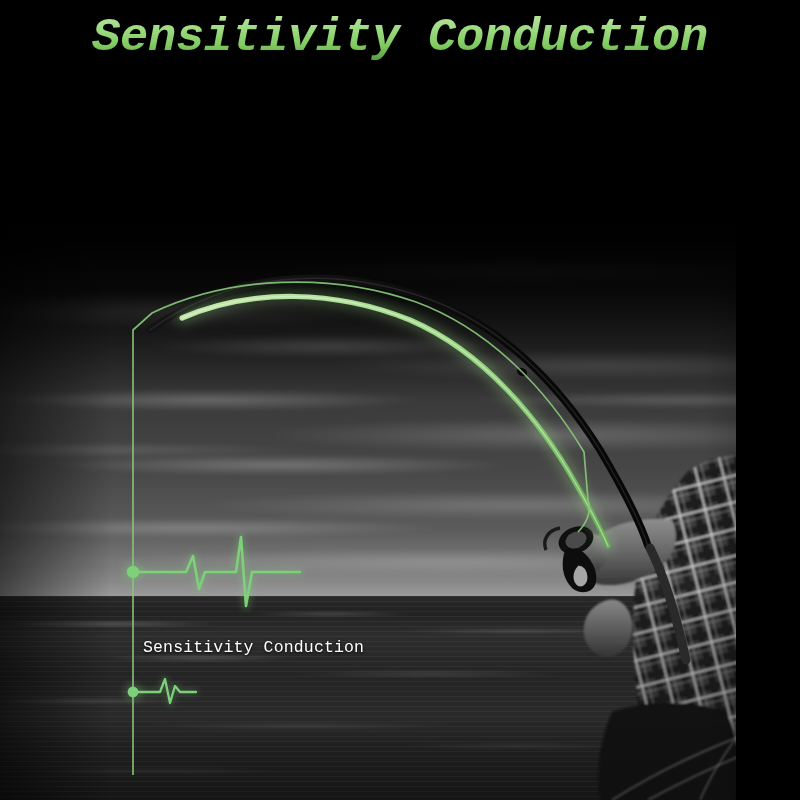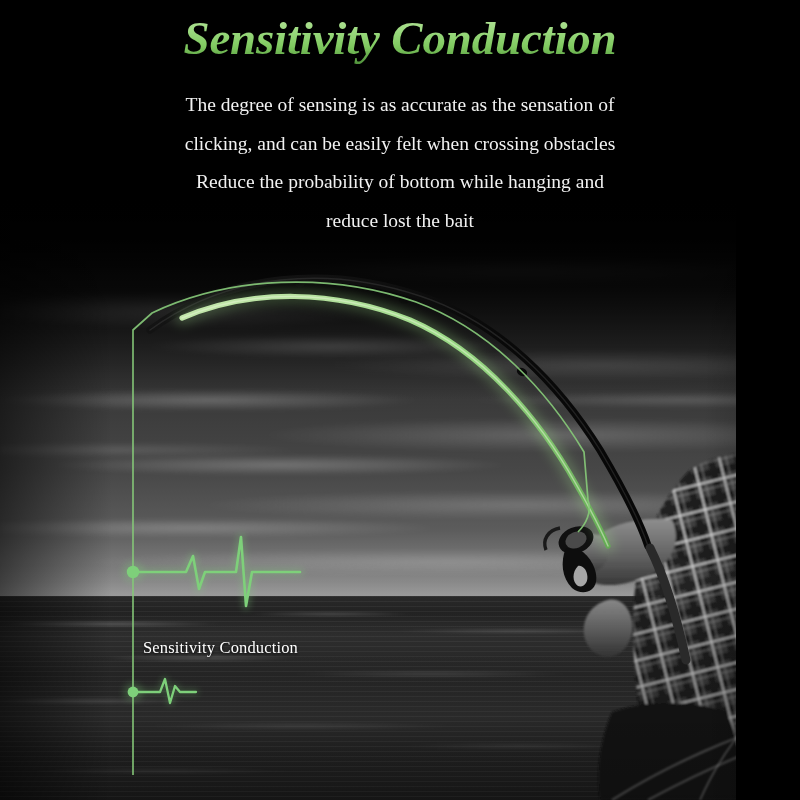--- a/index.html
+++ b/index.html
@@ -7,21 +7,21 @@
     margin: 0;
     padding: 0;
     background: #000;
   }
   #stage {
     position: relative;
     width: 736px;
     height: 800px;
     overflow: hidden;
     background: #a16207;
-    font-family: Liberation Serif, serif;
+    font-family: Liberation Mono, monospace;
   }
 
   
   .photo {
     position: absolute;
     left: 0; top: 0;
     width: 800px; height: 800px;
   }
   
   .sky {
@@ -281,22 +281,16 @@
     <g>
       <path d="M133 692 L 160 692 L 165 679 L 170 703 L 175 686 L 180 692 L 196 692" stroke="#7ed07a" stroke-width="6" fill="none" stroke-linejoin="round" stroke-linecap="round" opacity=".22" filter="url(#soft)"></path>
       <path d="M133 692 L 160 692 L 165 679 L 170 703 L 175 686 L 180 692 L 196 692" stroke="#7ed07a" stroke-width="2.3" fill="none" stroke-linejoin="round" stroke-linecap="round"></path>
       <circle cx="133" cy="692" r="5.4" fill="#7ed07a"></circle>
       <circle cx="133" cy="692" r="10" fill="#7ed07a" opacity=".2" filter="url(#soft)"></circle>
     </g>
   </svg>
 
   <div class="title">Sensitivity Conduction</div>
 
-  <div class="subtitle">
-    <div>The degree of sensing is as accurate as the sensation of</div>
-    <div>clicking, and can be easily felt when crossing obstacles</div>
-    <div>Reduce the probability of bottom while hanging and</div>
-    <div>reduce lost the bait</div>
-  </div>
 
   <div class="wave-label">Sensitivity Conduction</div>
 
 </div>
 
 </body></html>

